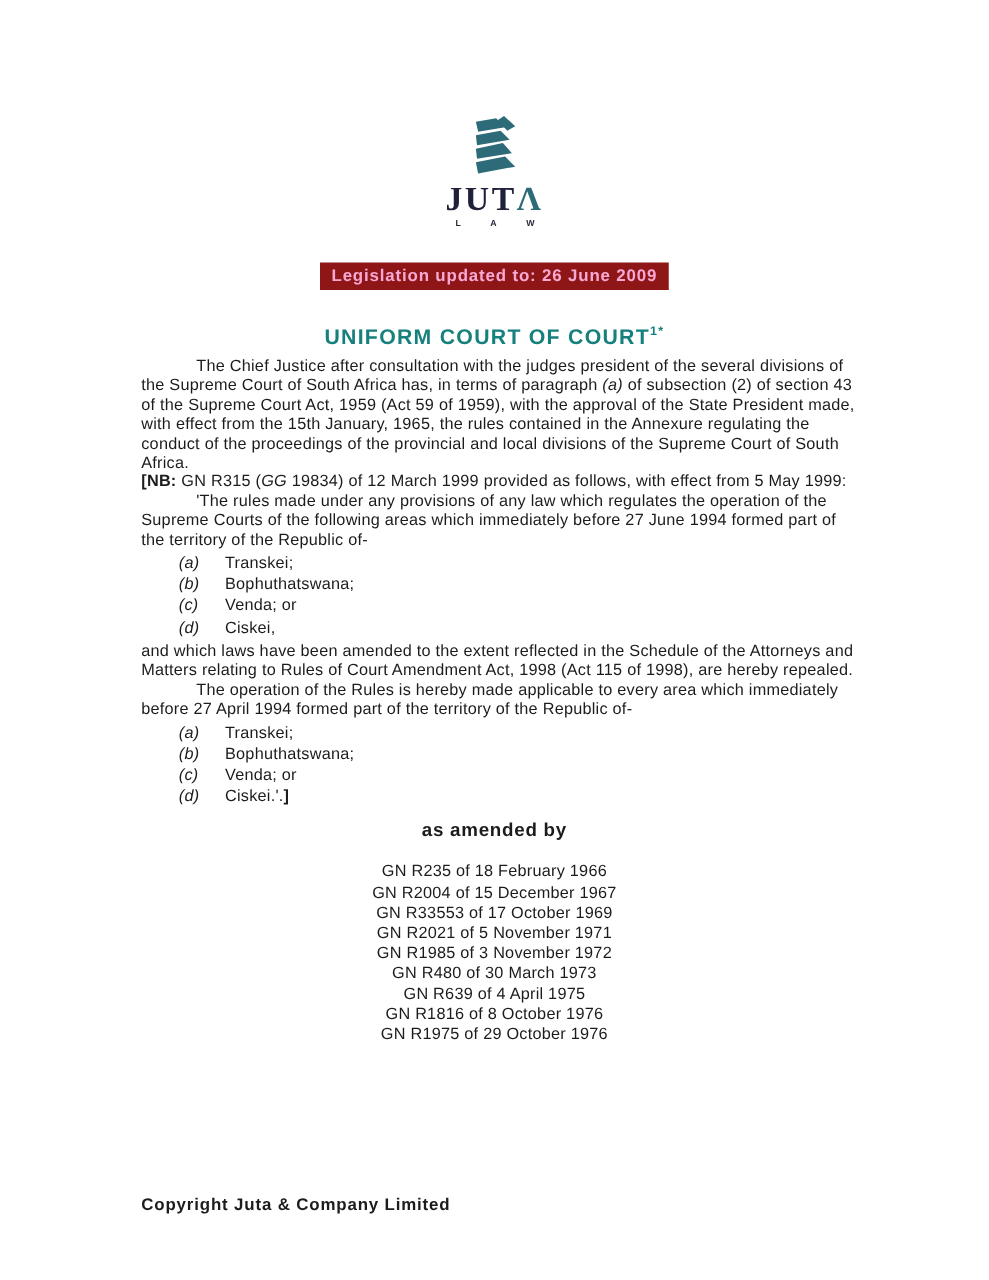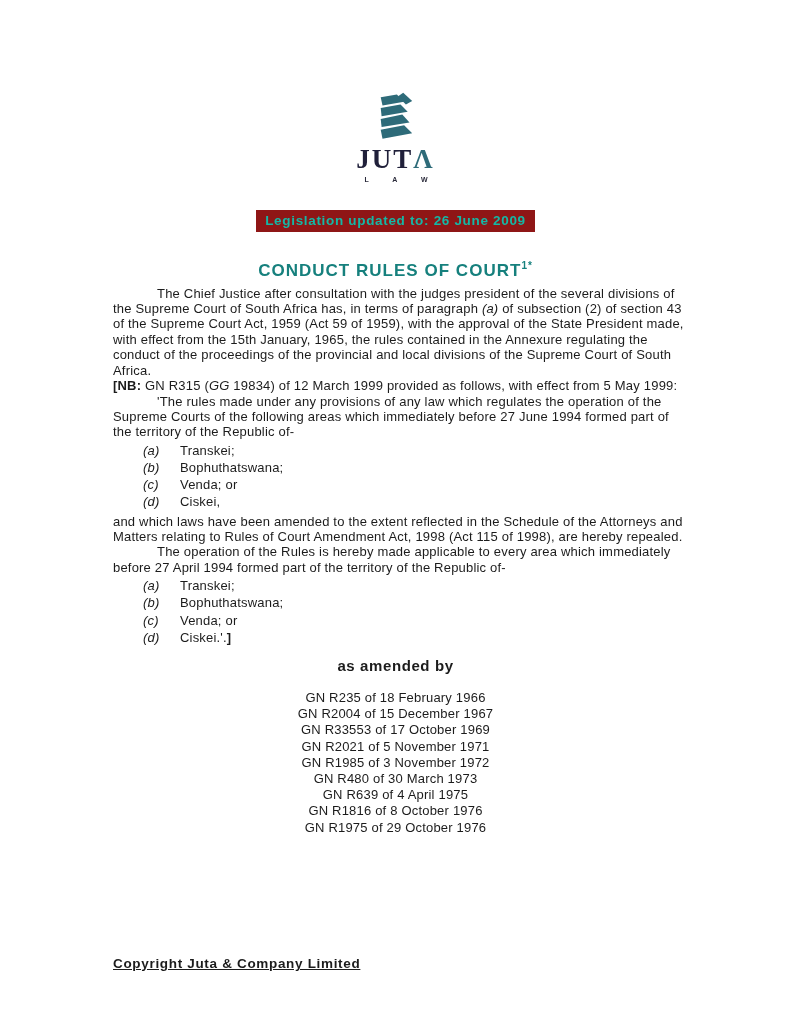--- a/index.html
+++ b/index.html
@@ -15,21 +15,21 @@
     letter-spacing:2px;color:#20203a;margin-top:2px;
   }
   .wordmark .accent{color:var(--logo-teal,#1c6e80);}
   .tagline{
     font-size:7px;font-weight:bold;color:#2a2a3a;letter-spacing:11px;
     margin-top:3px;padding-left:12px;
   }
   
   .banner-wrap{text-align:center;margin-top:27px;}
   .banner{
-    display:inline-block;background:var(--banner-red,#8f1616);color:#14b8a6;
+    display:inline-block;background:var(--banner-red,#8f1616);color:#f9a8d4;
     font-weight:bold;font-size:13.5px;padding:3px 9px 4px;letter-spacing:0.05em;
   }
   
   .doc-title{
     text-align:center;color:var(--title-teal,#16807d);font-weight:bold;
     font-size:17px;margin-top:28px;letter-spacing:0.06em;
   }
   .doc-title sup{font-size:10px;letter-spacing:0.1em;}
   .doc-subtitle{
     width:584px;margin:9px auto 0;text-align:center;font-weight:bold;
@@ -53,21 +53,21 @@
   .clist .suffix{font-weight:bold;}
   
   .amended-heading{
     text-align:center;font-weight:bold;font-size:15px;margin-top:11px;
     letter-spacing:0.04em;
   }
   .amendments{text-align:center;margin-top:16px;font-size:13px;line-height:16.2px;letter-spacing:0.015em;}
   
   .footer{
     position:absolute;left:113px;top:956px;font-weight:bold;font-size:13.5px;
-    text-decoration:underline;letter-spacing:0.05em;text-align:right;
+    letter-spacing:0.05em;text-align:right;
   }
 </style>
 </head>
 <body>
 
 <div class="page">
 
   <div class="logo">
     <svg class="logo-icon" width="54" height="52" viewBox="0 0 60 56" xmlns="http://www.w3.org/2000/svg">
       <g fill="var(--logo-teal,#2e6b79)">
@@ -79,21 +79,21 @@
       </g>
     </svg>
     <div class="wordmark"><span>JUT</span><span class="accent">Λ</span></div>
     <div class="tagline">L A W</div>
   </div>
 
   <div class="banner-wrap">
     <span class="banner">Legislation updated to: 26 June 2009</span>
   </div>
 
-  <div class="doc-title"><span>CONDUCT RULES OF COURT</span><sup>1*</sup></div>
+  <div class="doc-title"><span>UNIFORM COURT OF COURT</span><sup>1*</sup></div>
 
   <div class="body">
 
     <p class="indent"><span>The Chief Justice after consultation with the judges president of the several divisions of the Supreme Court of South Africa has, in terms of paragraph </span><span class="it">(a)</span><span> of subsection (2) of section 43 of the Supreme Court Act, 1959 (Act 59 of 1959), with the approval of the State President made, with effect from the 15th January, 1965, the rules contained in the Annexure regulating the conduct of the proceedings of the provincial and local divisions of the Supreme Court of South Africa.</span></p>
 
     <p><span class="bd">[NB:</span><span> GN R315 (</span><span class="it">GG</span><span> 19834) of 12 March 1999 provided as follows, with effect from 5 May 1999:</span></p>
 
     <p class="indent gap-top">'The rules made under any provisions of any law which regulates the operation of the Supreme Courts of the following areas which immediately before 27 June 1994 formed part of the territory of the Republic of-</p>
 
     <div class="clist">

